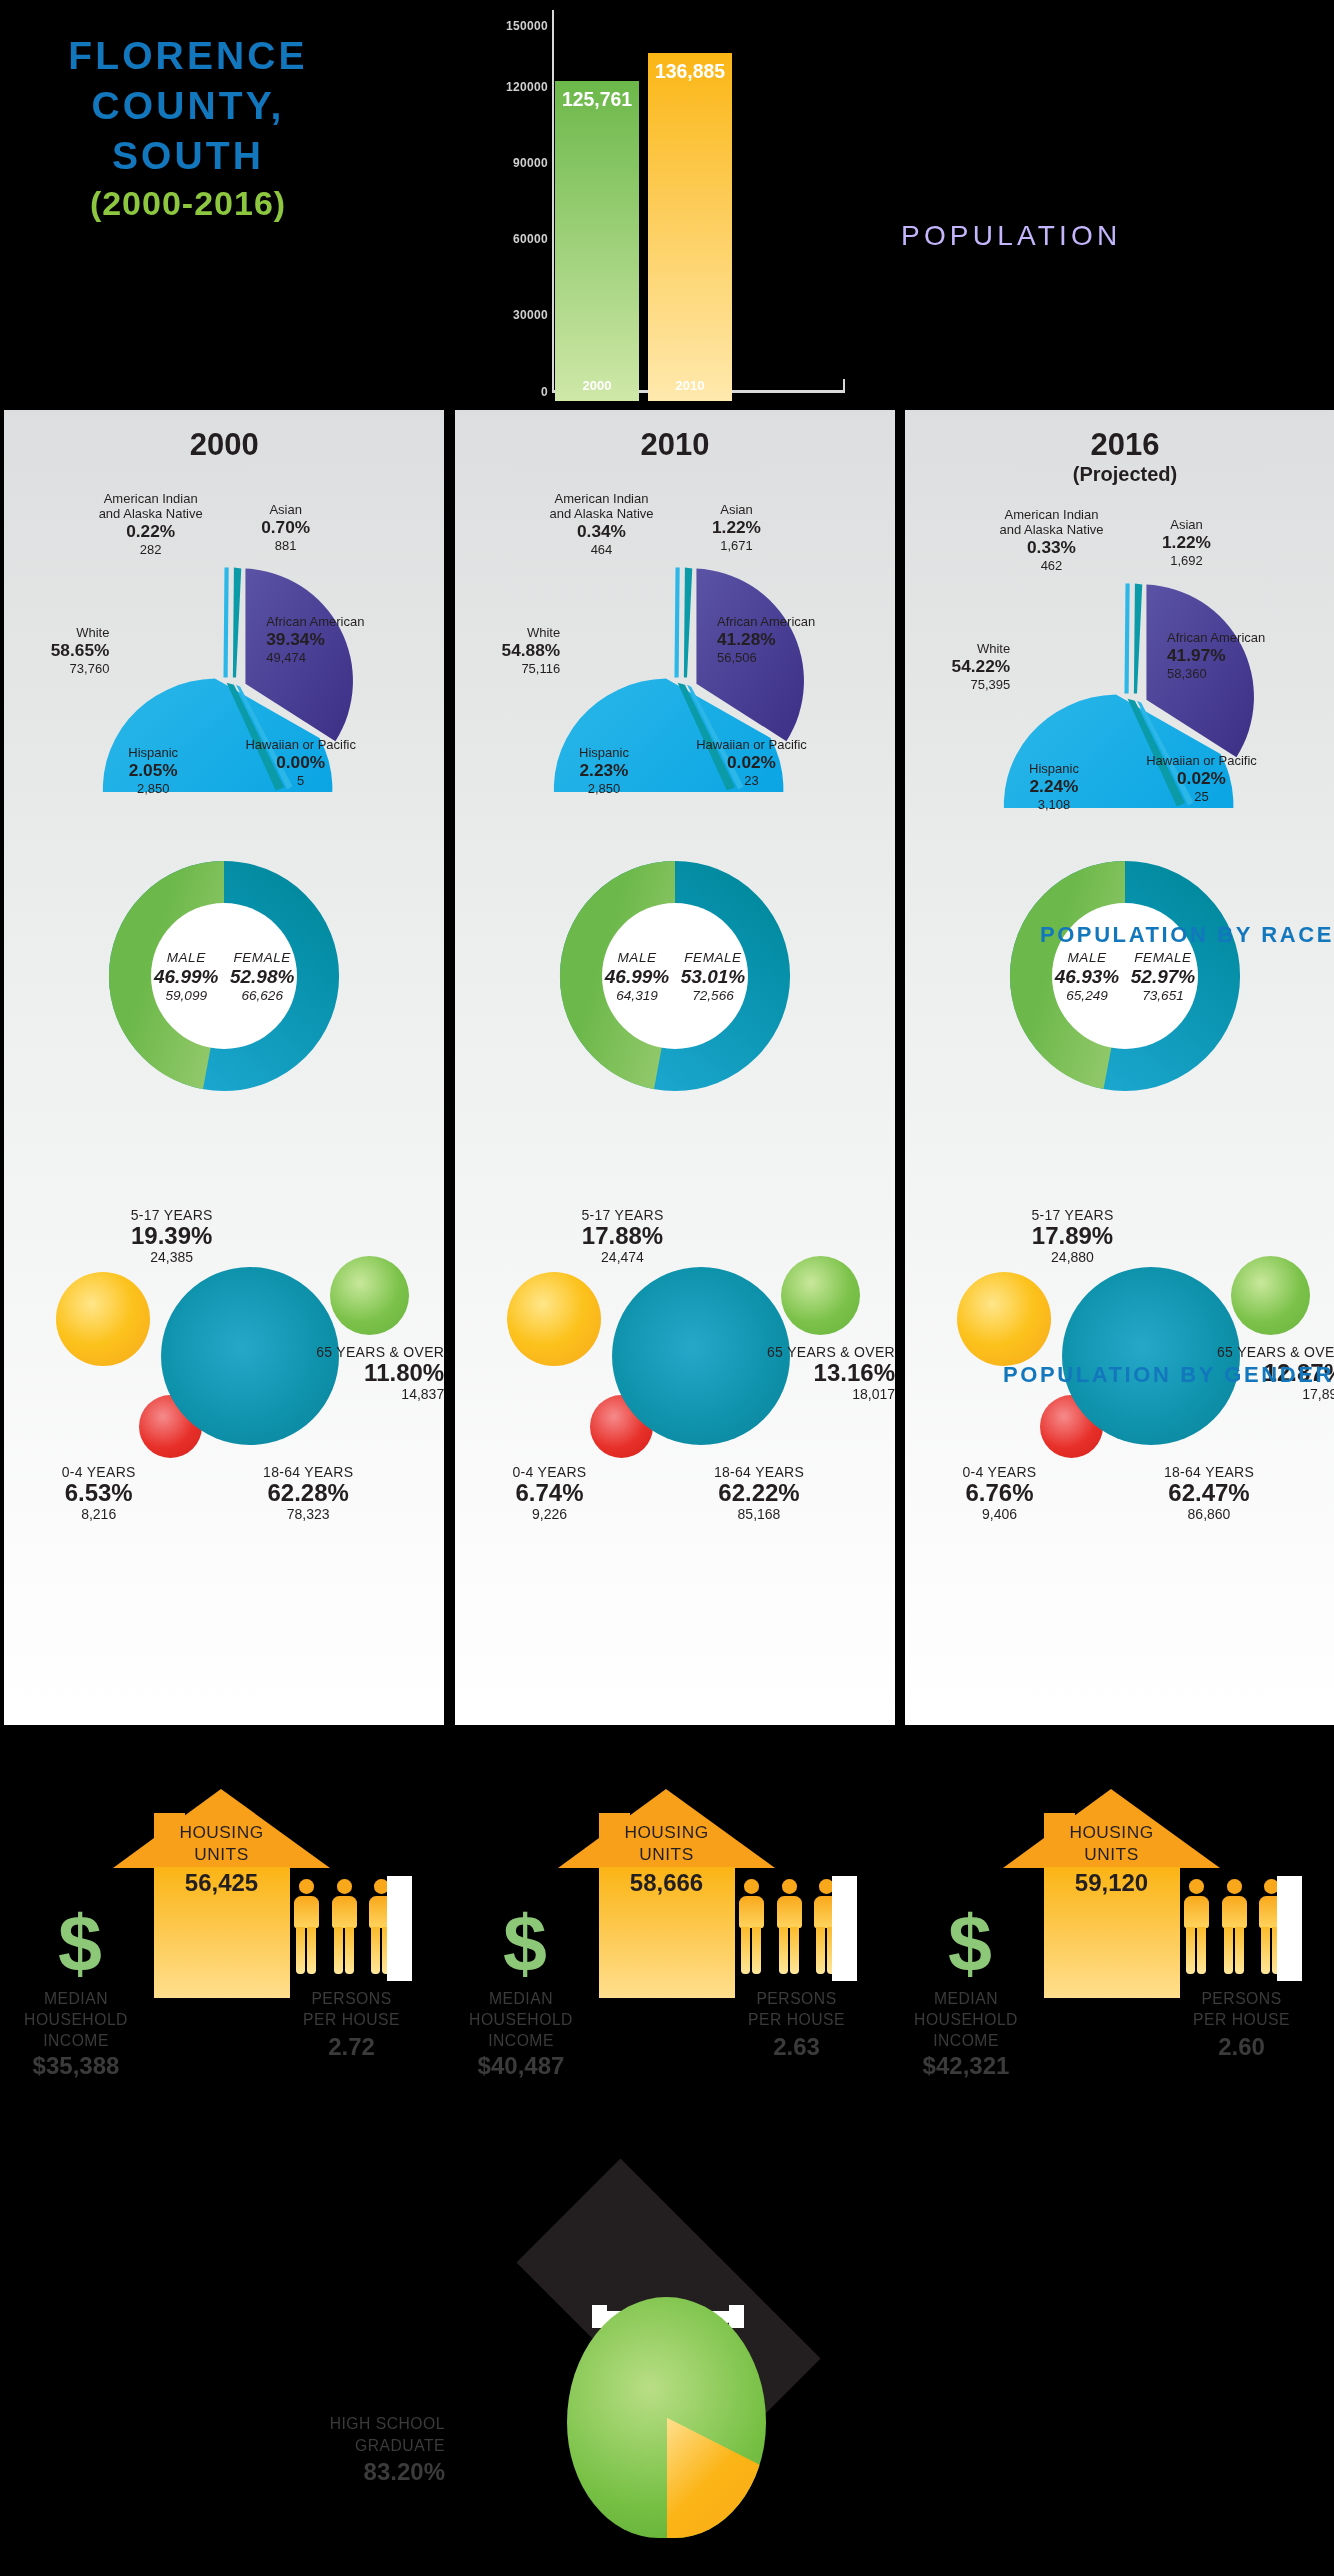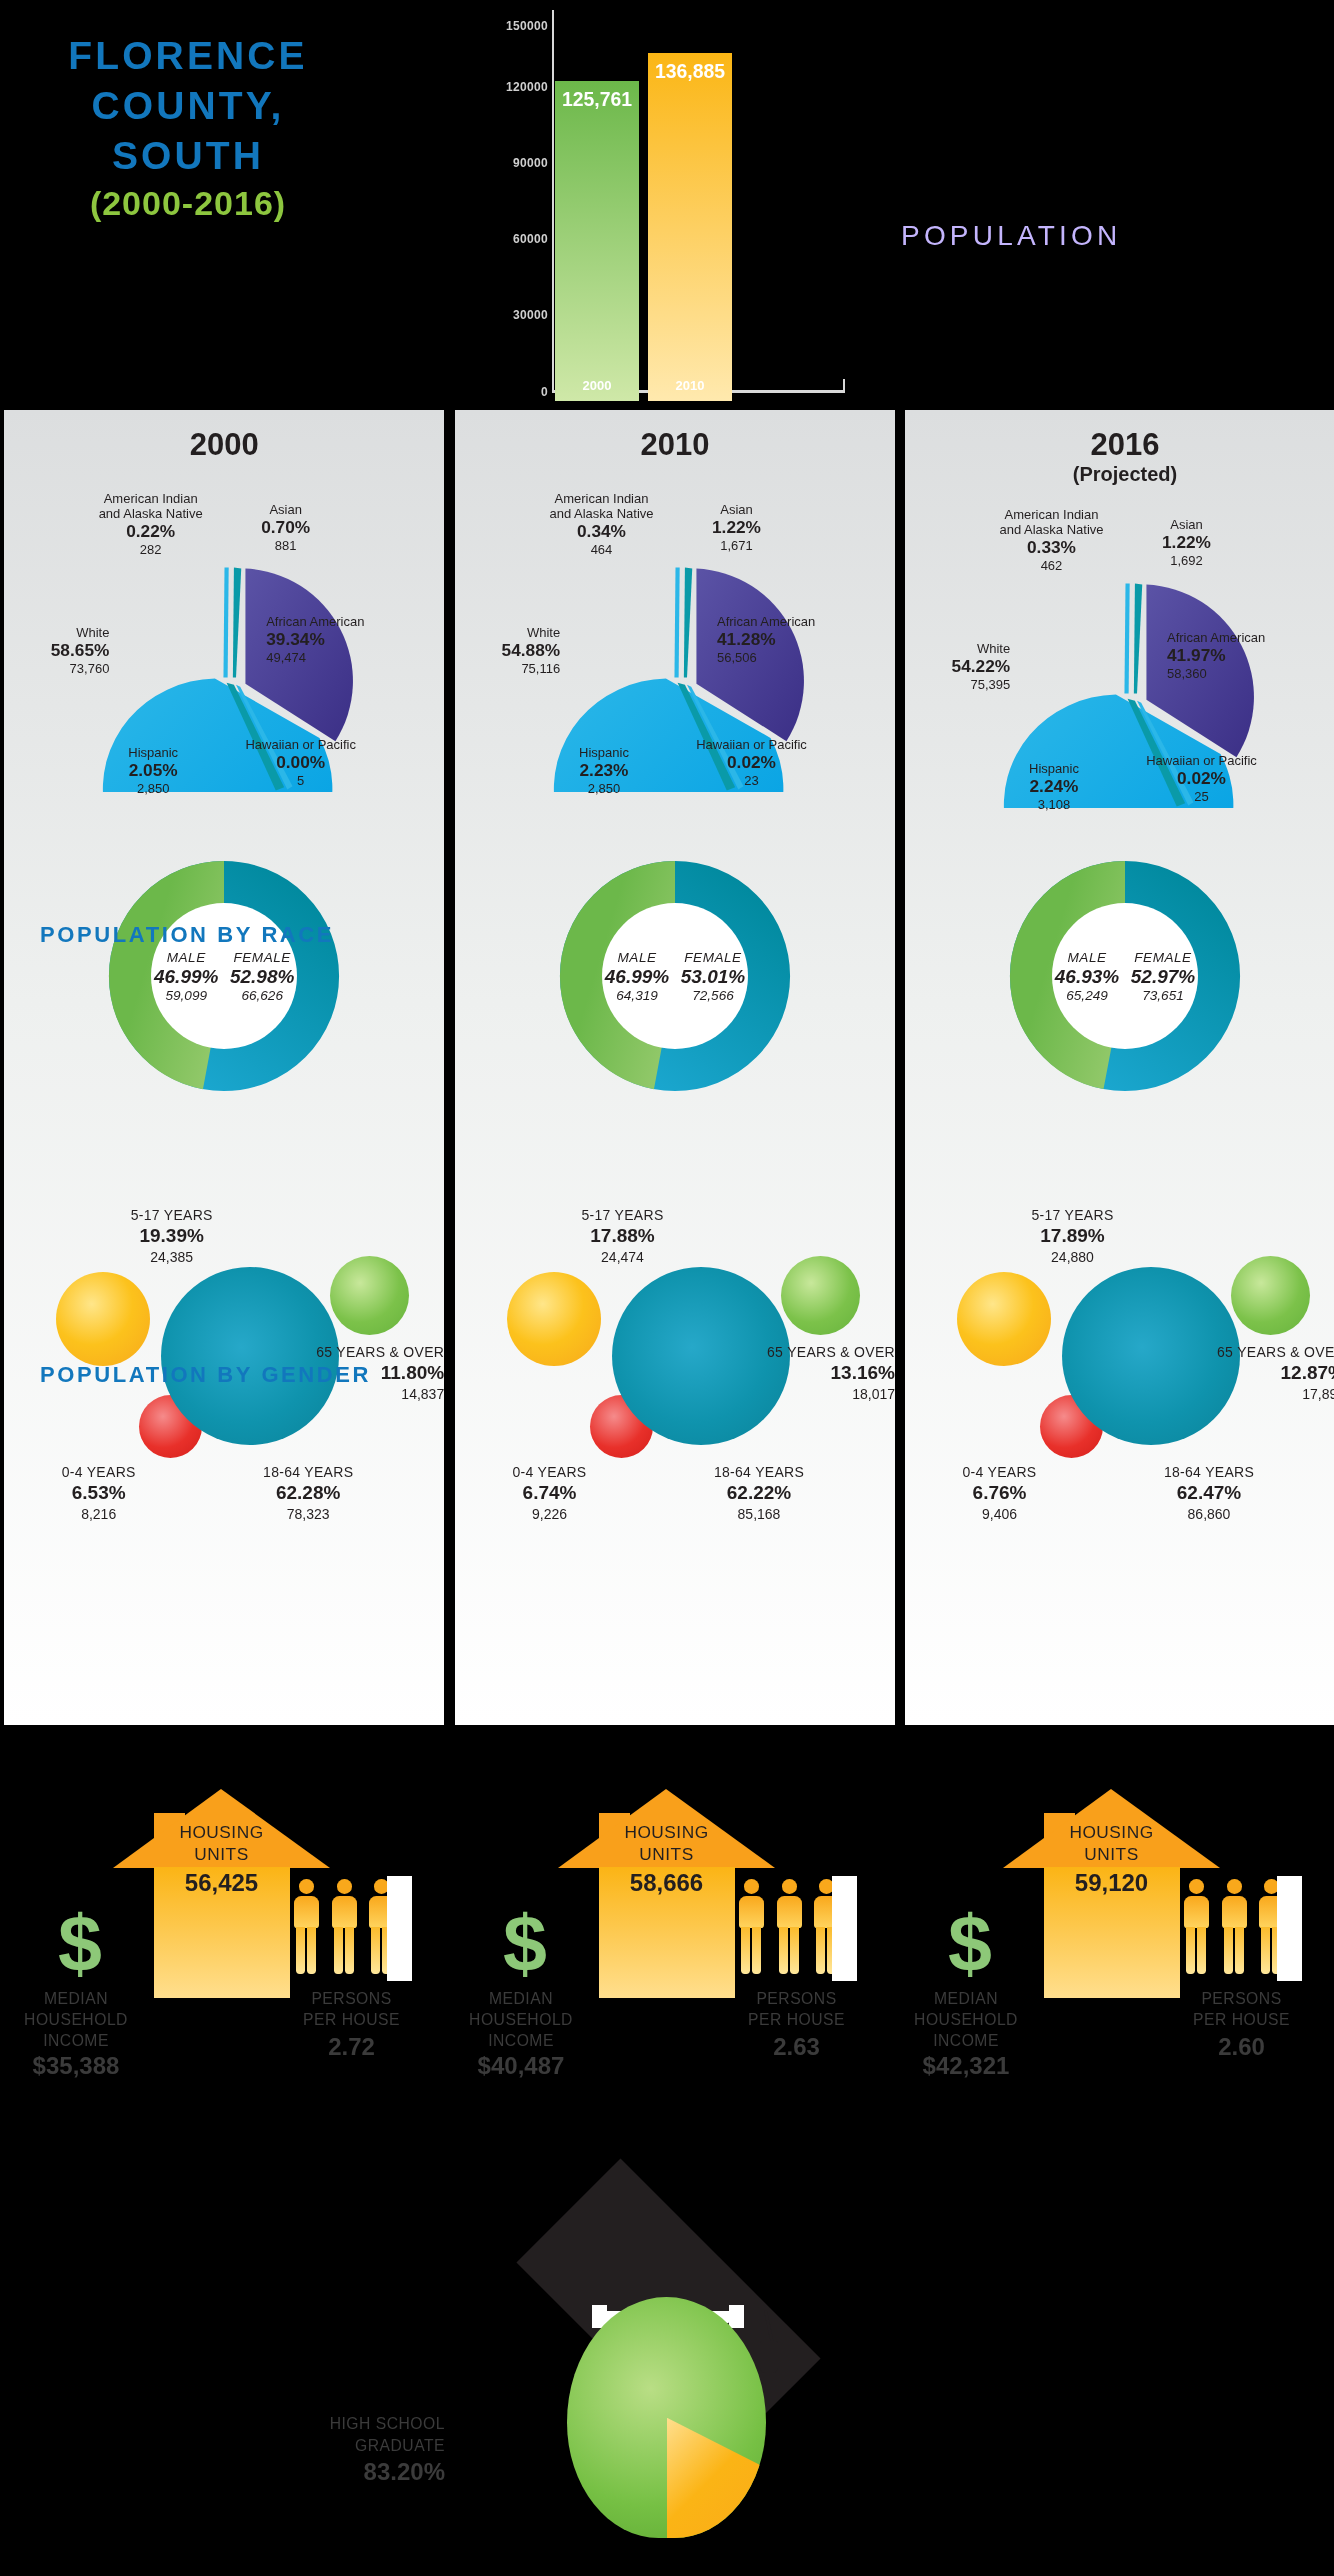--- a/index.html
+++ b/index.html
@@ -90,27 +90,27 @@
   }
   .dcol { text-align:center; color:#231f20; }
   .dcol .k { font-size:13.6px; letter-spacing:0.5px; }
   .dcol .p { font-size:19px; font-weight:700; line-height:23px; }
   .dcol .n { font-size:13.6px; }
 
   
   .bubble { position:absolute; border-radius:50%; }
   .agelbl { position:absolute; color:#231f20; }
   .agelbl .k { font-size:14px; letter-spacing:0.3px; line-height:18px; }
-  .agelbl .p { font-size:19px; font-weight:700; line-height:23.6px; }
+  .agelbl .p { font-size:24px; font-weight:700; line-height:23.6px; }
   .agelbl .n { font-size:14px; line-height:18px; }
 
   
   .sect-title {
-    position:absolute; width:100%; text-align:left; color:#1277bd;
-    font-weight:700; font-size:22px; letter-spacing:2.6px;padding-left:40px;
+    position:absolute; width:100%; text-align:right; color:#1277bd;
+    font-weight:700; font-size:22px; letter-spacing:2.6px;
   }
 
   
   .housing-band { position:absolute; left:0; top:1731px; width:1334px; height:472px; background:#000; }
   .hgroup { position:absolute; top:0; width:445px; height:472px; }
   .hgroup.h0 { left:0; }
   .hgroup.h1 { left:445px; }
   .hgroup.h2 { left:890px; }
 
   .house { position:absolute; left:113px; top:58px; width:217px; height:210px; }

